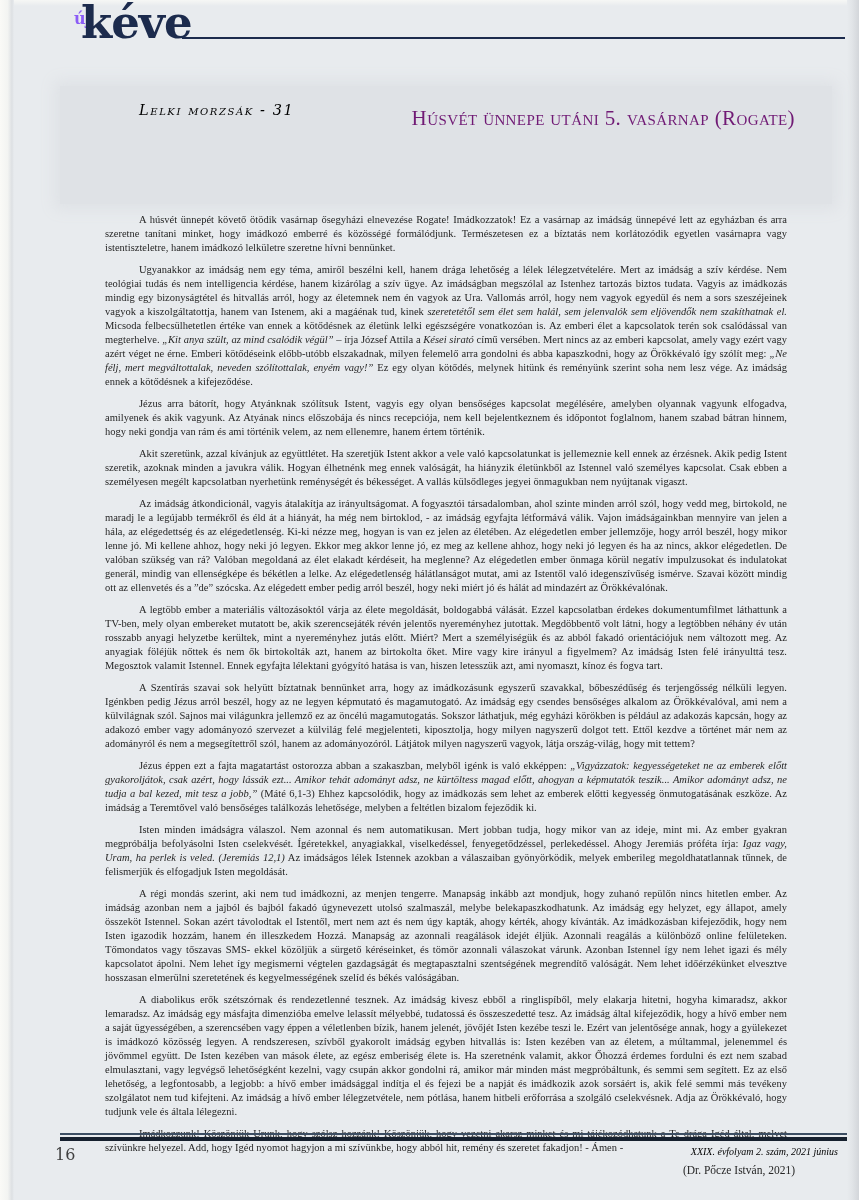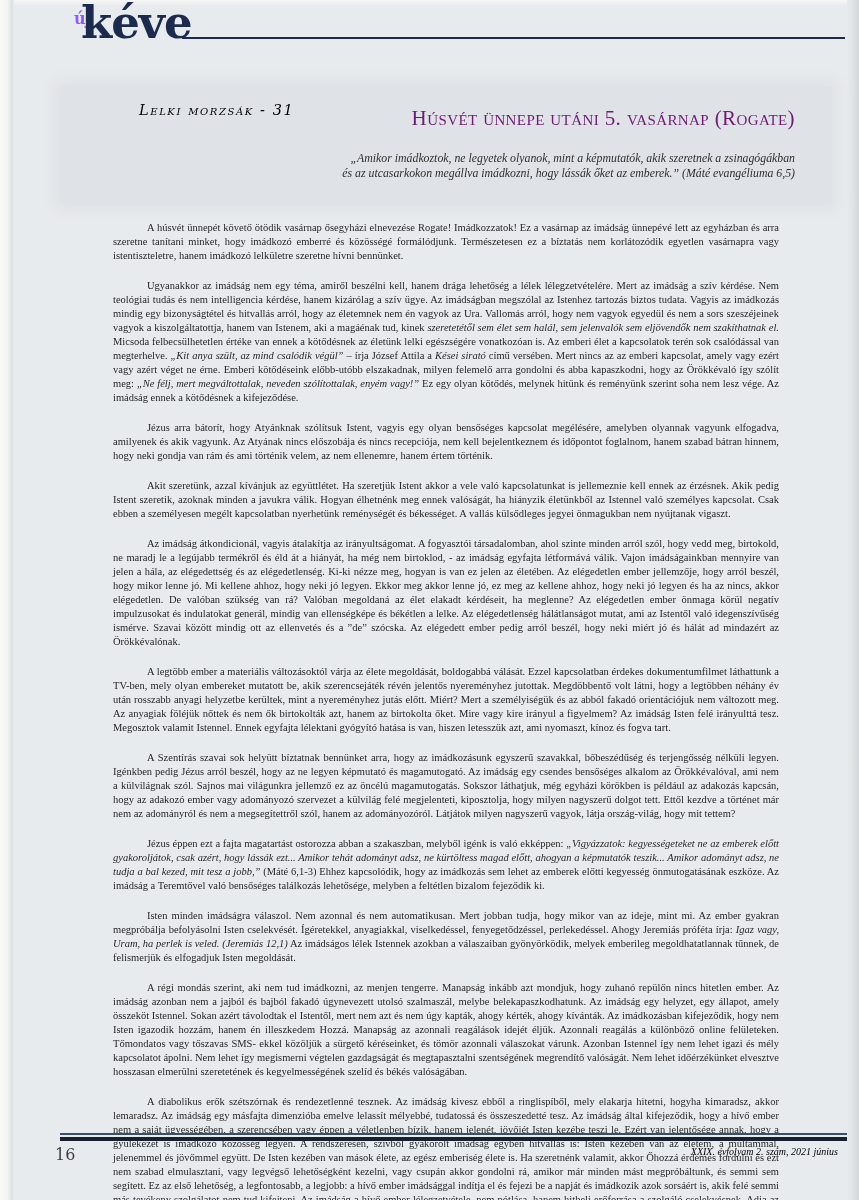--- a/index.html
+++ b/index.html
@@ -52,21 +52,21 @@
   .epigraph{
     position:absolute;right:64px;top:151px;text-align:right;
     font-style:italic;font-size:11.8px;line-height:14.6px;color:#2f2f2f;
   }
   
   .article{
     position:absolute;left:97px;top:205px;width:698px;
     font-size:10.5px;line-height:14px;color:#262626;
     text-align:justify;
   }
-  .article p{margin:16px;text-indent:34px;}
+  .article p{margin:8px;text-indent:34px;}
   .article em{font-style:italic;}
   .signature{
     text-align:right;text-indent:0;margin-top:8px;font-size:11.5px;color:#262626;
   }
   
   .footer-rule{
     position:absolute;left:60px;right:12px;top:1133px;height:2px;
     border-top:2px solid #3c4e63;border-bottom:4px solid #16202e;
   }
   .footer-page-number{
@@ -91,24 +91,20 @@
   <div class="masthead">
     <span class="logo-prefix">új</span>
     <span class="logo-main">kéve</span>
     <div class="masthead-rule"></div>
   </div>
 
   <div class="series-label">Lelki morzsák - 31</div>
 
   <div class="page-title">Húsvét ünnepe utáni 5. vasárnap (Rogate)</div>
 
-  <div class="epigraph">
-    <div>„Amikor imádkoztok, ne legyetek olyanok, mint a képmutatók, akik szeretnek a zsinagógákban</div>
-    <div>és az utcasarkokon megállva imádkozni, hogy lássák őket az emberek.” (Máté evangéliuma 6,5)</div>
-  </div>
 
   <div class="article">
     <div>
         <p><span>A húsvét ünnepét követő ötödik vasárnap ősegyházi elnevezése Rogate! Imádkozzatok! Ez a vasárnap az imádság ünnepévé lett az egyházban és arra szeretne tanítani minket, hogy imádkozó emberré és közösségé formálódjunk. Természetesen ez a bíztatás nem korlátozódik egyetlen vasárnapra vagy istentiszteletre, hanem imádkozó lelkületre szeretne hívni bennünket.</span></p>
         <p><span>Ugyanakkor az imádság nem egy téma, amiről beszélni kell, hanem drága lehetőség a lélek lélegzetvételére. Mert az imádság a szív kérdése. Nem teológiai tudás és nem intelligencia kérdése, hanem kizárólag a szív ügye. Az imádságban megszólal az Istenhez tartozás biztos tudata. Vagyis az imádkozás mindig egy bizonyságtétel és hitvallás arról, hogy az életemnek nem én vagyok az Ura. Vallomás arról, hogy nem vagyok egyedül és nem a sors szeszéjeinek vagyok a kiszolgáltatottja, hanem van Istenem, aki a magáénak tud, kinek </span><em>szeretetétől sem élet sem halál, sem jelenvalók sem eljövendők nem szakíthatnak el.</em><span> Micsoda felbecsülhetetlen értéke van ennek a kötődésnek az életünk lelki egészségére vonatkozóan is. Az emberi élet a kapcsolatok terén sok csalódással van megterhelve. </span><em>„Kit anya szült, az mind csalódik végül”</em><span> – írja József Attila a </span><em>Kései sirató</em><span> című versében. Mert nincs az az emberi kapcsolat, amely vagy ezért vagy azért véget ne érne. Emberi kötődéseink előbb-utóbb elszakadnak, milyen felemelő arra gondolni és abba kapaszkodni, hogy az Örökkévaló így szólít meg: </span><em>„Ne félj, mert megváltottalak, neveden szólítottalak, enyém vagy!”</em><span> Ez egy olyan kötődés, melynek hitünk és reményünk szerint soha nem lesz vége. Az imádság ennek a kötődésnek a kifejeződése.</span></p>
         <p><span>Jézus arra bátorít, hogy Atyánknak szólítsuk Istent, vagyis egy olyan bensőséges kapcsolat megélésére, amelyben olyannak vagyunk elfogadva, amilyenek és akik vagyunk. Az Atyának nincs előszobája és nincs recepciója, nem kell bejelentkeznem és időpontot foglalnom, hanem szabad bátran hinnem, hogy neki gondja van rám és ami történik velem, az nem ellenemre, hanem értem történik.</span></p>
         <p><span>Akit szeretünk, azzal kívánjuk az együttlétet. Ha szeretjük Istent akkor a vele való kapcsolatunkat is jellemeznie kell ennek az érzésnek. Akik pedig Istent szeretik, azoknak minden a javukra válik. Hogyan élhetnénk meg ennek valóságát, ha hiányzik életünkből az Istennel való személyes kapcsolat. Csak ebben a személyesen megélt kapcsolatban nyerhetünk reménységét és békességet. A vallás külsődleges jegyei önmagukban nem nyújtanak vigaszt.</span></p>
         <p><span>Az imádság átkondicionál, vagyis átalakítja az irányultságomat. A fogyasztói társadalomban, ahol szinte minden arról szól, hogy vedd meg, birtokold, ne maradj le a legújabb termékről és éld át a hiányát, ha még nem birtoklod, - az imádság egyfajta létformává válik. Vajon imádságainkban mennyire van jelen a hála, az elégedettség és az elégedetlenség. Ki-ki nézze meg, hogyan is van ez jelen az életében. Az elégedetlen ember jellemzője, hogy arról beszél, hogy mikor lenne jó. Mi kellene ahhoz, hogy neki jó legyen. Ekkor meg akkor lenne jó, ez meg az kellene ahhoz, hogy neki jó legyen és ha az nincs, akkor elégedetlen. De valóban szükség van rá? Valóban megoldaná az élet elakadt kérdéseit, ha meglenne? Az elégedetlen ember önmaga körül negatív impulzusokat és indulatokat generál, mindig van ellenségképe és békétlen a lelke. Az elégedetlenség hálátlanságot mutat, ami az Istentől való idegenszívűség ismérve. Szavai között mindig ott az ellenvetés és a ”de” szócska. Az elégedett ember pedig arról beszél, hogy neki miért jó és hálát ad mindazért az Örökkévalónak.</span></p>
         <p><span>A legtöbb ember a materiális változásoktól várja az élete megoldását, boldogabbá válását. Ezzel kapcsolatban érdekes dokumentumfilmet láthattunk a TV-ben, mely olyan embereket mutatott be, akik szerencsejáték révén jelentős nyereményhez jutottak. Megdöbbentő volt látni, hogy a legtöbben néhány év után rosszabb anyagi helyzetbe kerültek, mint a nyereményhez jutás előtt. Miért? Mert a személyiségük és az abból fakadó orientációjuk nem változott meg. Az anyagiak föléjük nőttek és nem ők birtokolták azt, hanem az birtokolta őket. Mire vagy kire irányul a figyelmem? Az imádság Isten felé irányulttá tesz. Megosztok valamit Istennel. Ennek egyfajta lélektani gyógyító hatása is van, hiszen letesszük azt, ami nyomaszt, kínoz és fogva tart.</span></p>
         <p><span>A Szentírás szavai sok helyütt bíztatnak bennünket arra, hogy az imádkozásunk egyszerű szavakkal, bőbeszédűség és terjengősség nélküli legyen. Igénkben pedig Jézus arról beszél, hogy az ne legyen képmutató és magamutogató. Az imádság egy csendes bensőséges alkalom az Örökkévalóval, ami nem a külvilágnak szól. Sajnos mai világunkra jellemző ez az öncélú magamutogatás. Sokszor láthatjuk, még egyházi körökben is például az adakozás kapcsán, hogy az adakozó ember vagy adományozó szervezet a külvilág felé megjelenteti, kiposztolja, hogy milyen nagyszerű dolgot tett. Ettől kezdve a történet már nem az adományról és nem a megsegítettről szól, hanem az adományozóról. Látjátok milyen nagyszerű vagyok, látja ország-világ, hogy mit tettem?</span></p>

